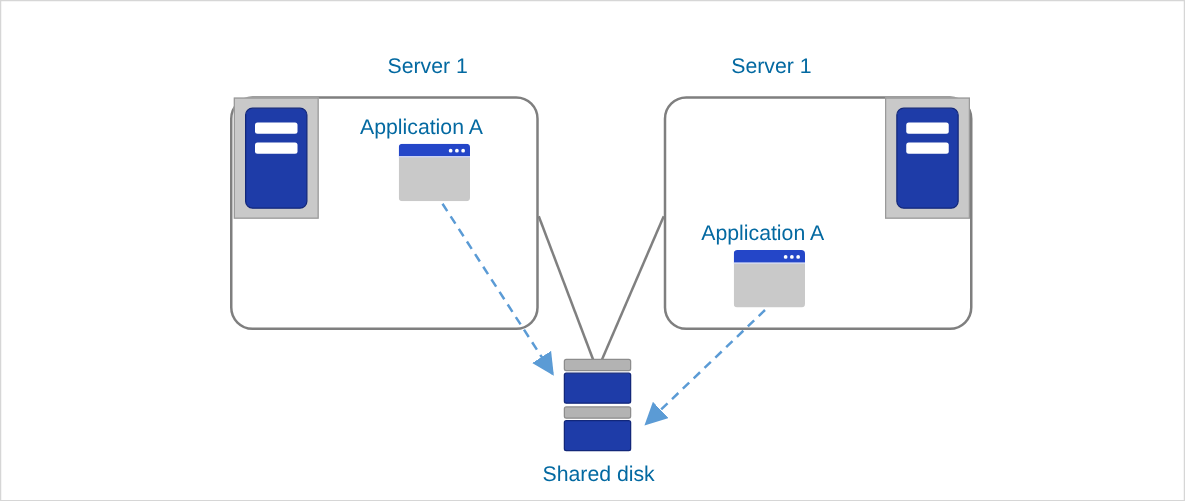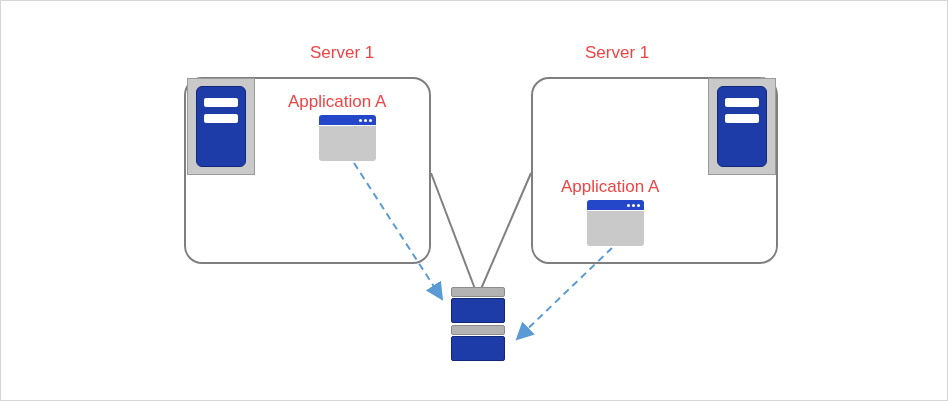--- a/index.html
+++ b/index.html
@@ -12,21 +12,21 @@
     position: relative;
     width: 946px;
     height: 399px;
     border: 1px solid #d6d6d6;
     background: #ffffff;
     overflow: hidden;
   }
   .label {
     position: absolute;
     font-size: 17px;
-    color: #ef4444;
+    color: #0369a1;
     white-space: nowrap;
   }
   
   .server-box {
     position: absolute;
     width: 243px;
     height: 183px;
     border: 2px solid #7f7f7f;
     border-radius: 18px;
     background: #ffffff;
@@ -193,14 +193,15 @@
   </svg>
 
   <div class="disk-unit" id="disk-unit-1">
     <div class="disk-cap"></div>
     <div class="disk-body"></div>
   </div>
   <div class="disk-unit" id="disk-unit-2">
     <div class="disk-cap"></div>
     <div class="disk-body"></div>
   </div>
+  <div class="label" id="shared-disk-label">Shared disk</div>
 
 </div>
 
 </body></html>

